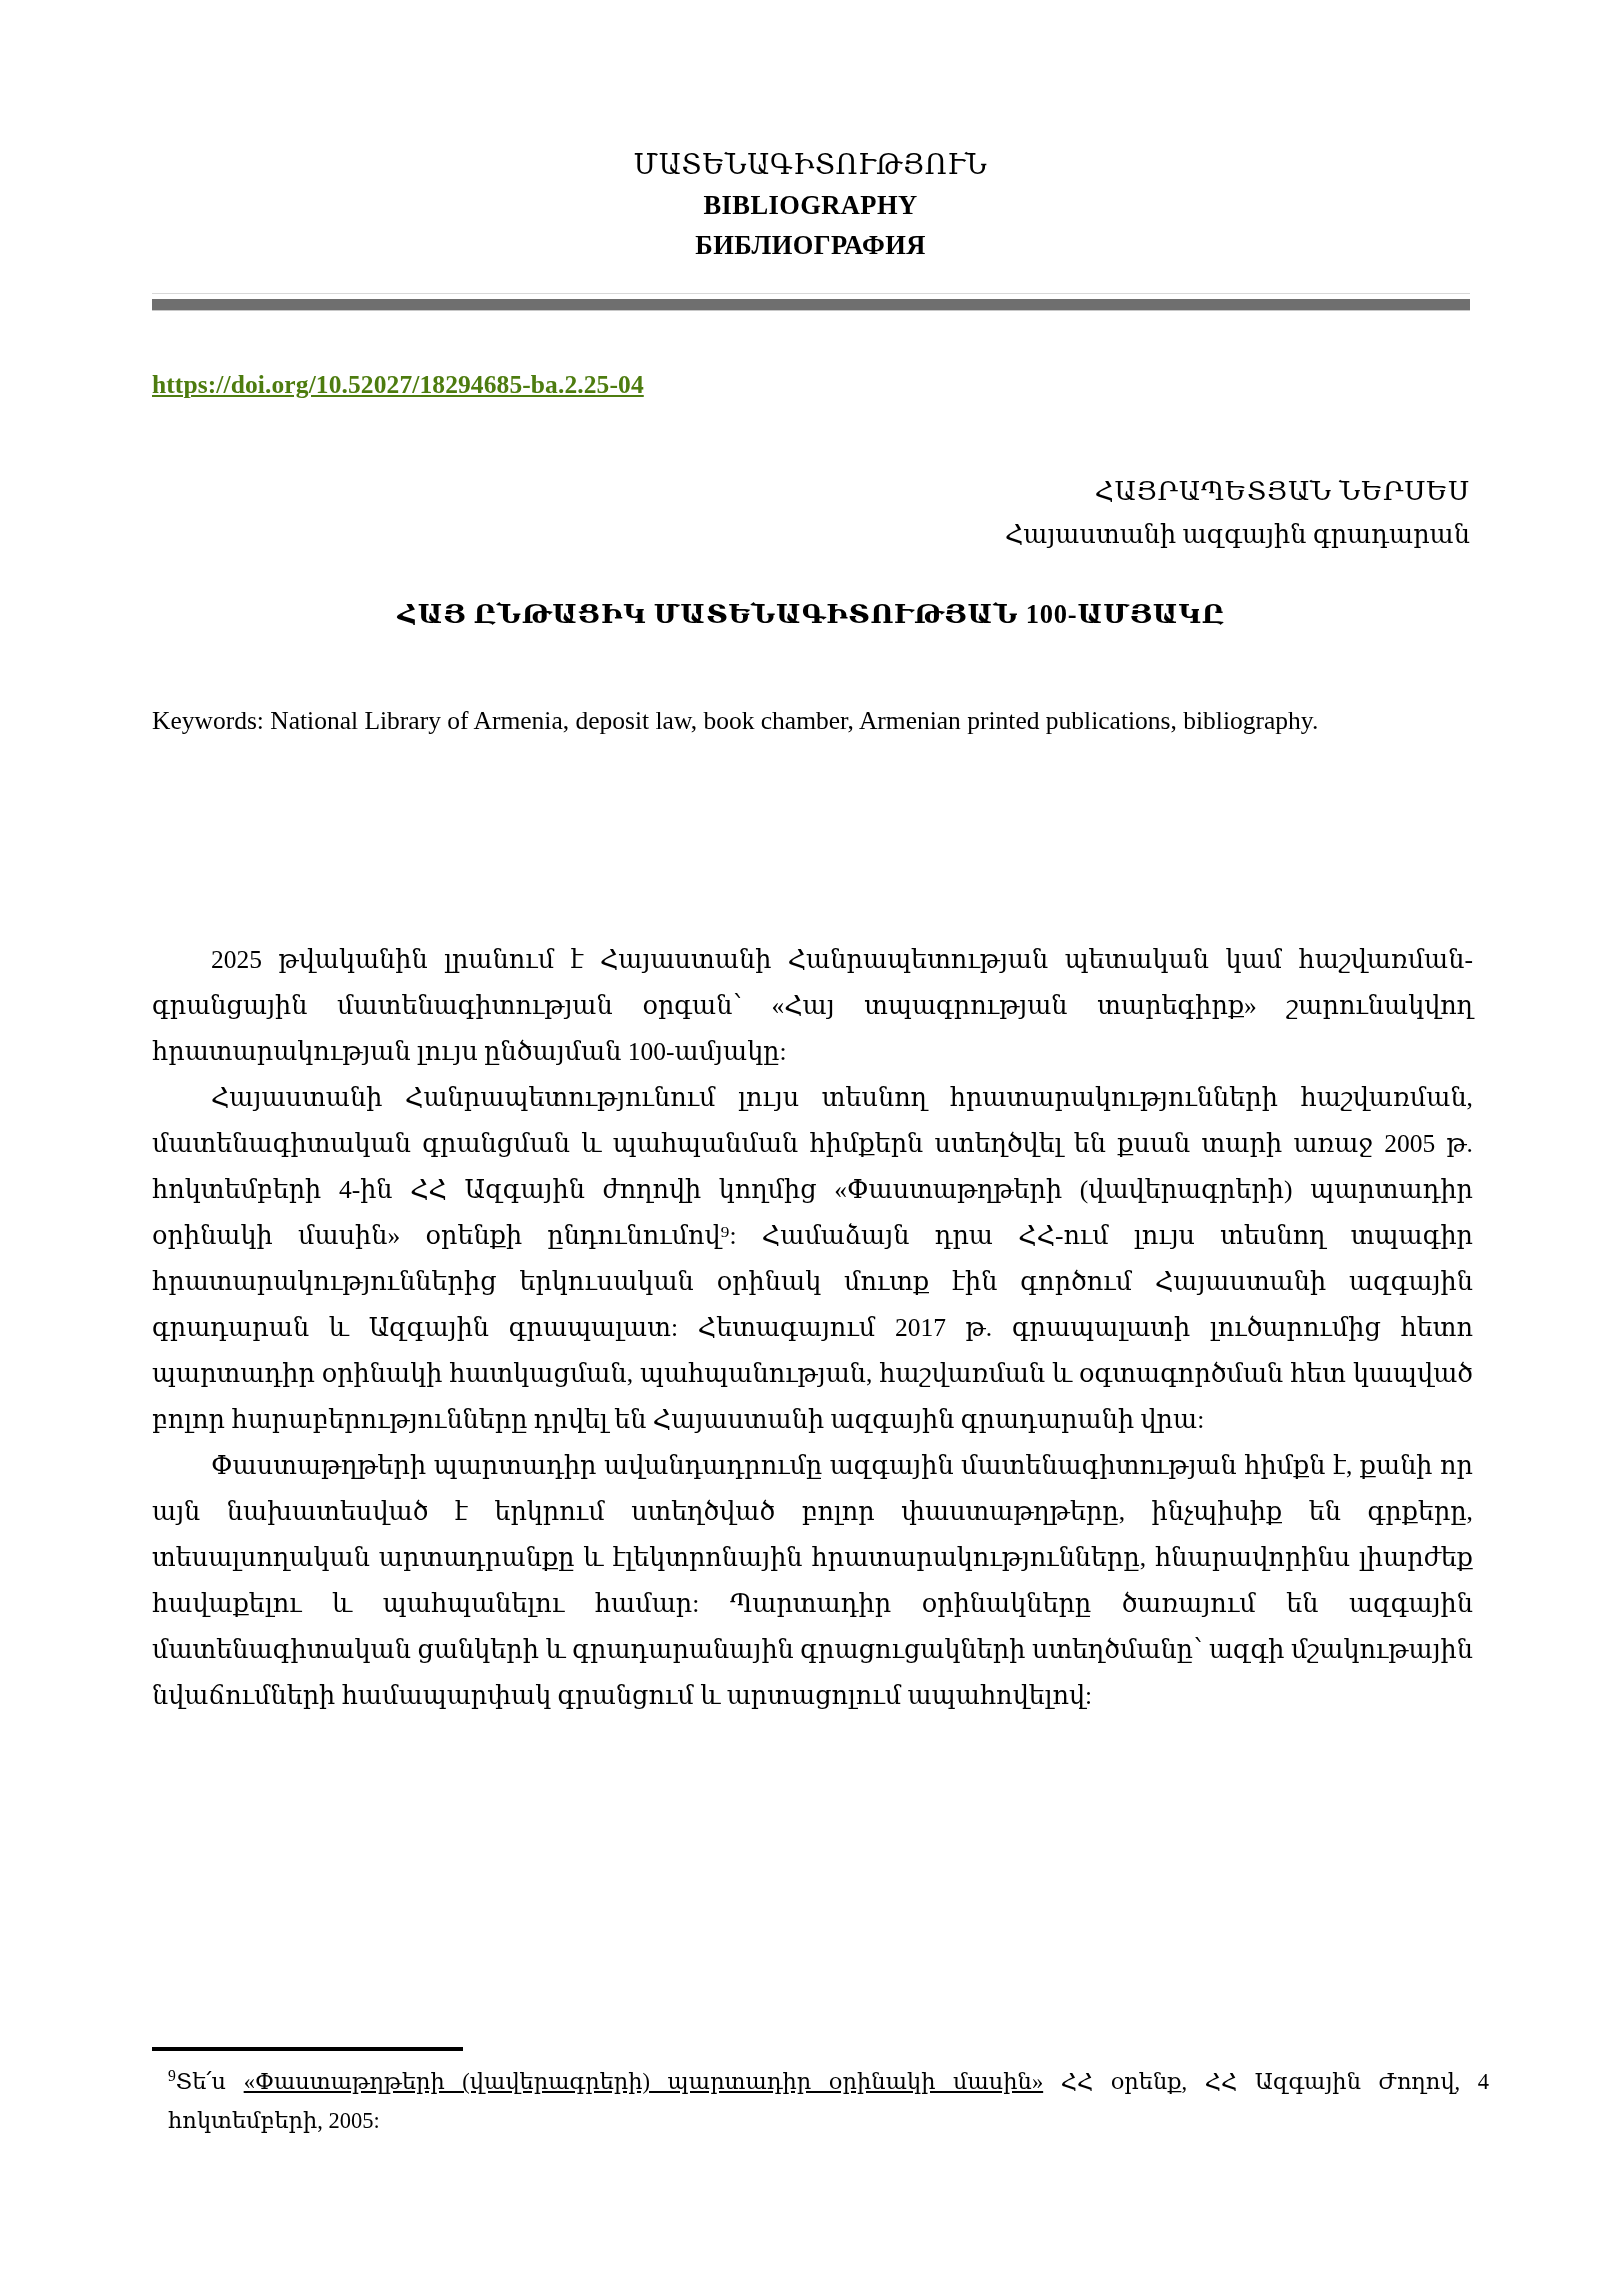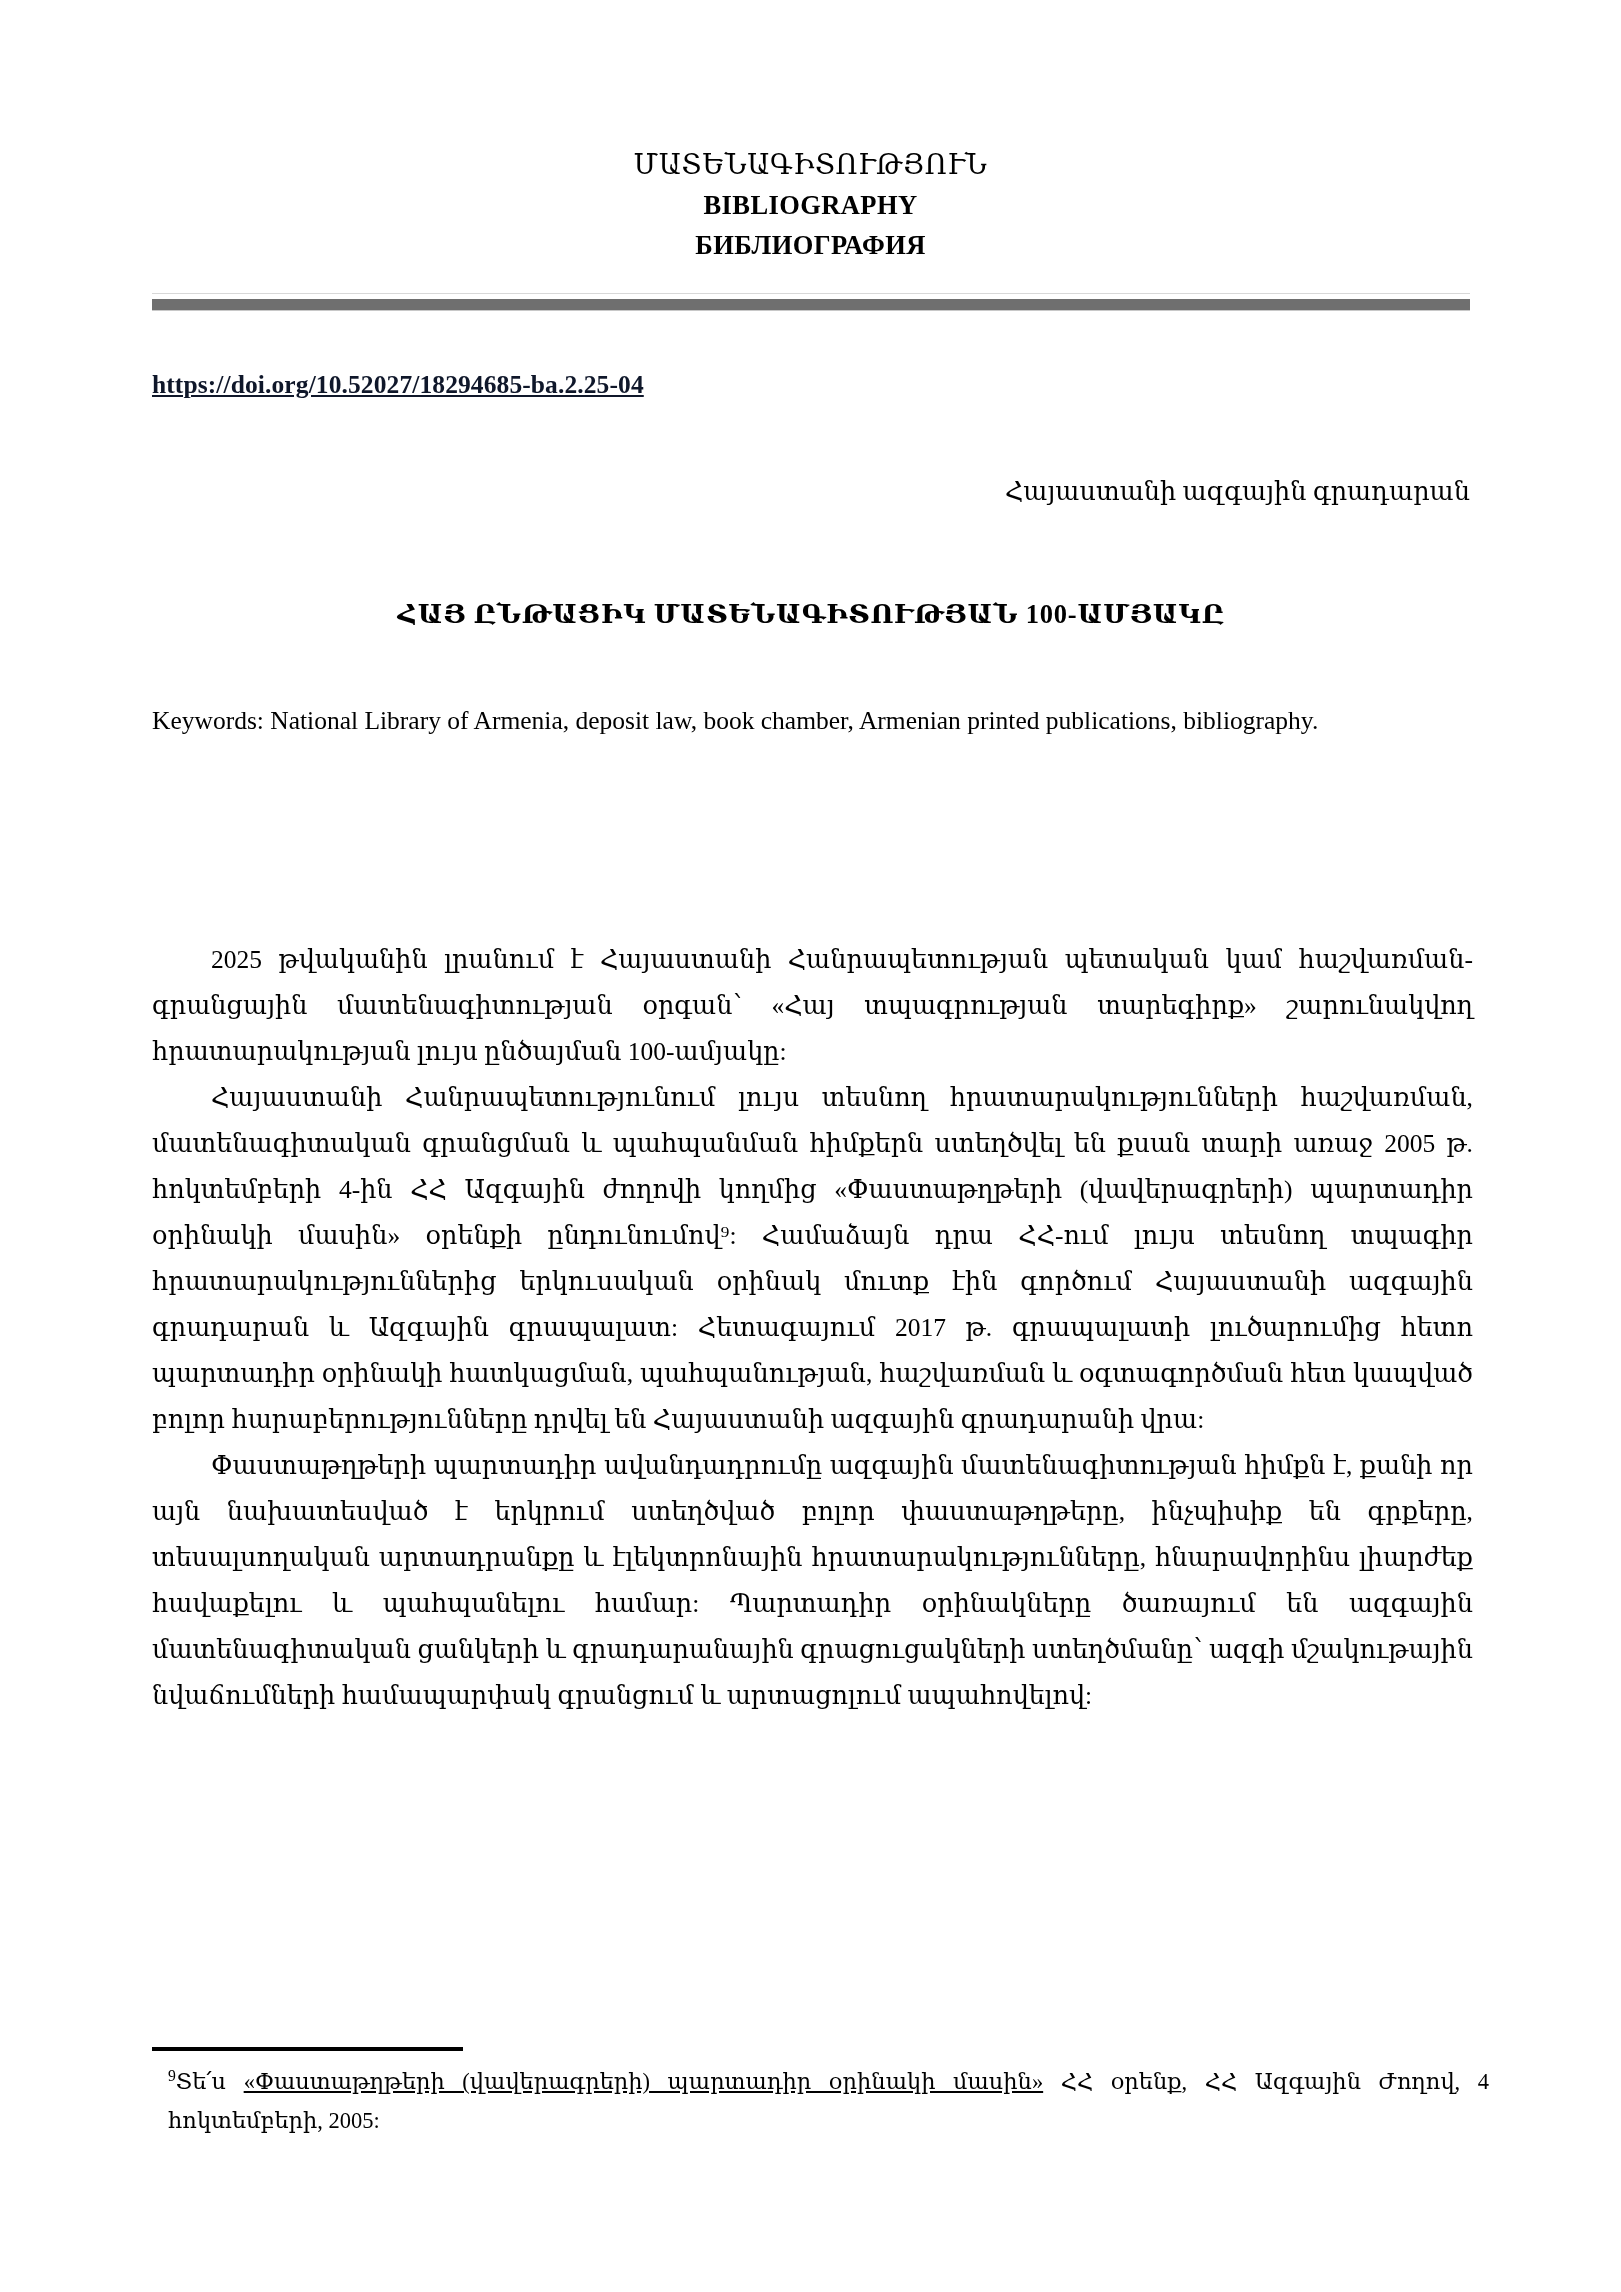--- a/index.html
+++ b/index.html
@@ -67,21 +67,21 @@
   .doi-wrap {
     position: absolute;
     top: 370px;
     left: 152px;
     width: 1318px;
   }
   .doi-link {
     font-size: 25.5px;
     font-weight: 700;
     text-decoration: underline;
-    color: #0f172a;
+    color: #4d7c0f;
     letter-spacing: 0.1px;
   }
 
   
   .author-block {
     position: absolute;
     top: 470px;
     left: 152px;
     width: 1318px;
     text-align: right;
@@ -193,20 +193,21 @@
   </div>
 
   <div class="top-rule-thin"></div>
   <div class="top-rule"></div>
 
   <div class="doi-wrap">
     <a class="doi-link" href="#">https://doi.org/10.52027/18294685-ba.2.25-04</a>
   </div>
 
   <div class="author-block">
+    <p class="author-name">ՀԱՅՐԱՊԵՏՅԱՆ ՆԵՐՍԵՍ</p>
     <p class="author-affil">Հայաստանի ազգային գրադարան</p>
   </div>
 
   <h1 class="article-title">ՀԱՅ ԸՆԹԱՑԻԿ ՄԱՏԵՆԱԳԻՏՈՒԹՅԱՆ 100-ԱՄՅԱԿԸ</h1>
 
   <div class="keywords-block">
     <p class="kw-para en"><span class="kw-label-en">Keywords:</span><span> National Library of Armenia, deposit law, book chamber, Armenian printed publications, bibliography.</span></p>
   </div>
 
   <div class="body-block">

